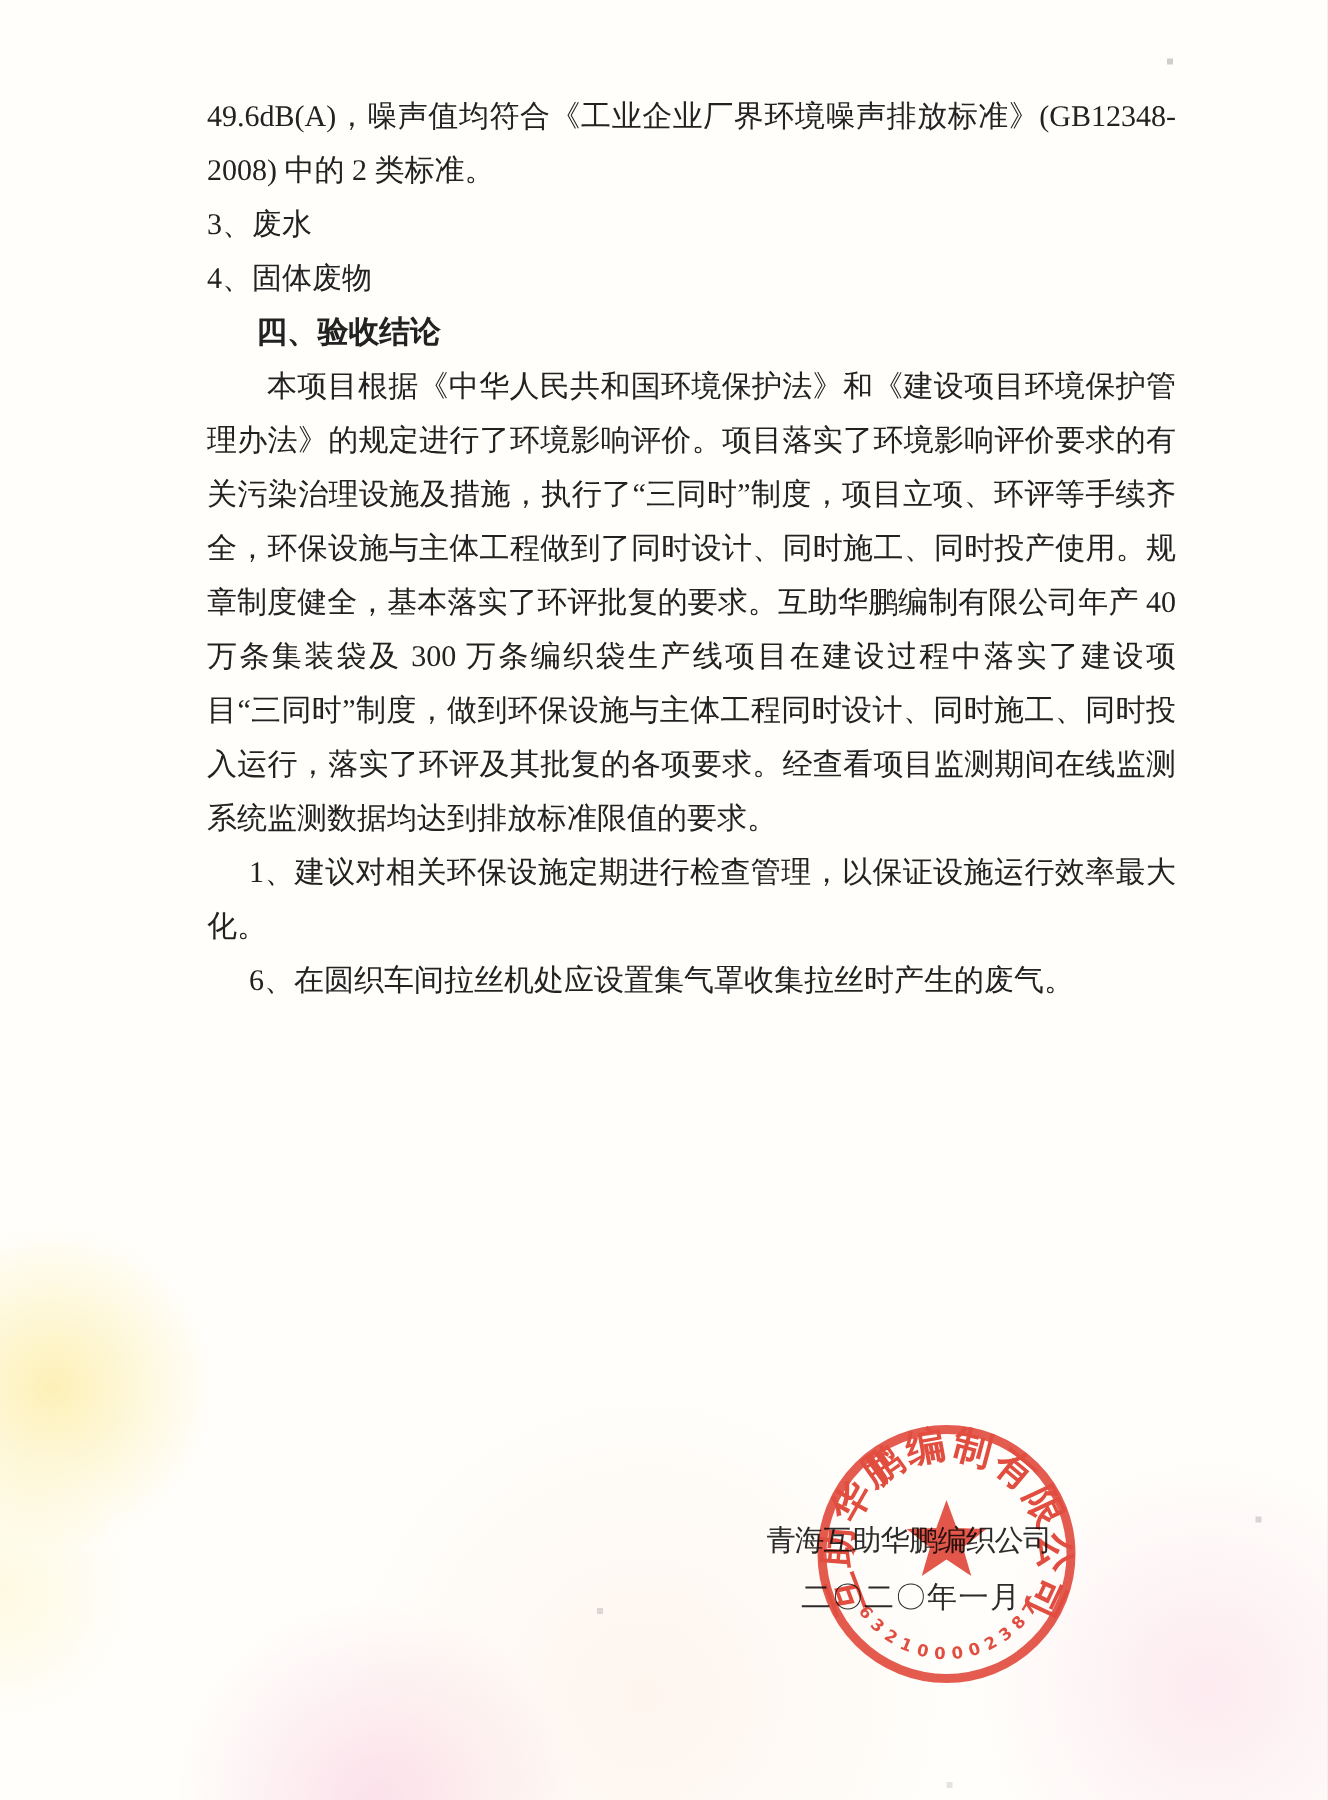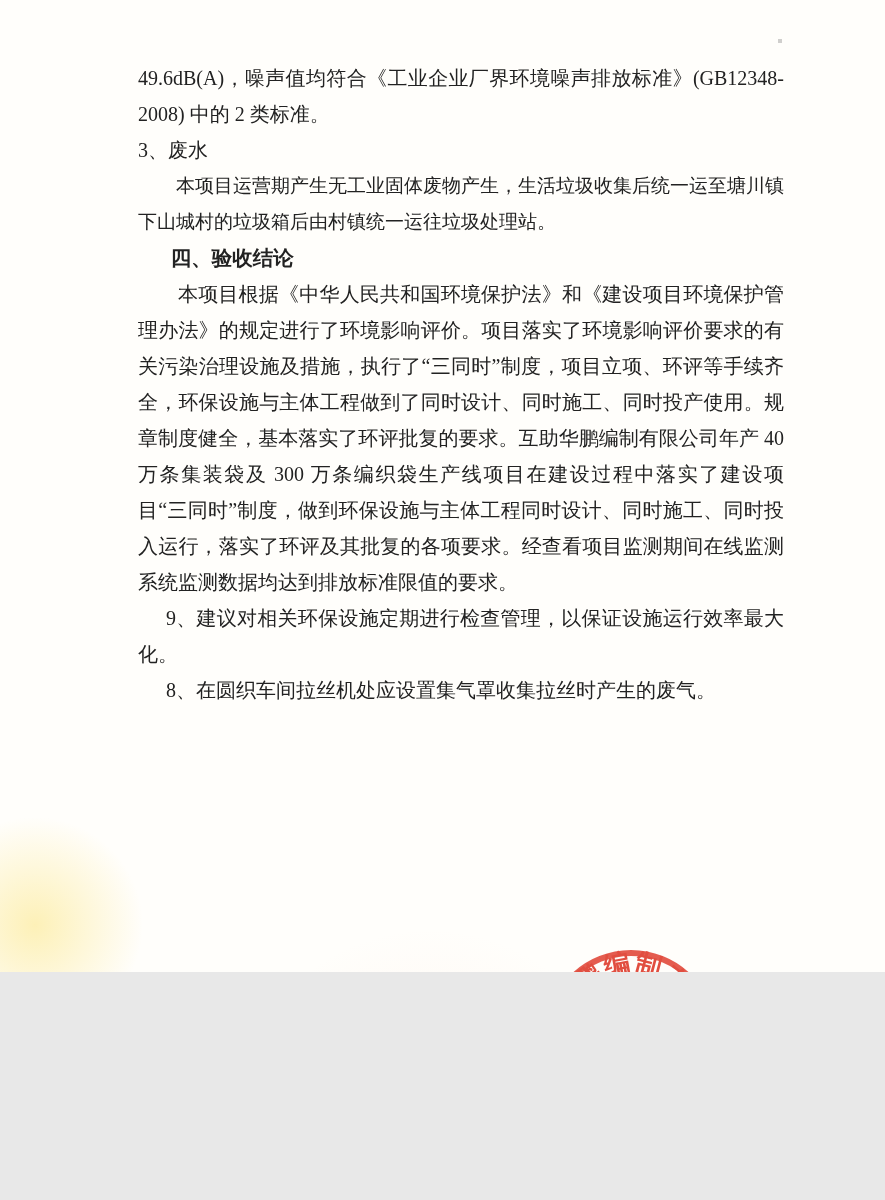--- a/index.html
+++ b/index.html
@@ -1,17 +1,17 @@
 <!DOCTYPE html>
 <html><head>
 <meta charset="utf-8">
 <style>
   html,body { margin:0; padding:0; background:#e8e8e8; }
   .page {
-    position:relative; width:885px; height:972px; margin:0 auto; overflow:hidden;
+    position:relative; width:885px; height:1200px; margin:0 auto; overflow:hidden;
     background:
       radial-gradient(circle 150px at 35px 925px,  rgba(250,222,90,.42), rgba(250,222,90,0) 72%),
       radial-gradient(circle 190px at 250px 1200px, rgba(242,150,190,.28), rgba(242,150,190,0) 70%),
       radial-gradient(circle 210px at 805px 1125px, rgba(244,165,200,.22), rgba(244,165,200,0) 72%),
       radial-gradient(circle 280px at 430px 1130px, rgba(246,190,160,.14), rgba(246,190,160,0) 72%),
       radial-gradient(circle 120px at 0px 1060px,  rgba(250,230,120,.20), rgba(250,230,120,0) 75%),
       #fffefb;
   }
   .content {
     position:absolute; left:138px; top:60px; width:646px;
@@ -51,25 +51,25 @@
   }
 </style>
 </head>
 <body>
 
 <div class="page">
 
   <div class="content" id="doc-content">
       <p class="block body">49.6dB(A)，噪声值均符合《工业企业厂界环境噪声排放标准》(GB12348-2008) 中的 2 类标准。</p>
       <p class="block subheading">3、废水</p>
-      <p class="block paragraph small">本项目运营期产生无工业固体废物产生，生活垃圾收集后统一运至塘川镇下山城村的垃圾箱后由村镇统一运往垃圾处理站。</p>
+      <p class="block subheading">4、固体废物</p>
       <p class="block heading">四、验收结论</p>
       <p class="block paragraph">本项目根据《中华人民共和国环境保护法》和《建设项目环境保护管理办法》的规定进行了环境影响评价。项目落实了环境影响评价要求的有关污染治理设施及措施，执行了“三同时”制度，项目立项、环评等手续齐全，环保设施与主体工程做到了同时设计、同时施工、同时投产使用。规章制度健全，基本落实了环评批复的要求。互助华鹏编制有限公司年产 40 万条集装袋及 300 万条编织袋生产线项目在建设过程中落实了建设项目“三同时”制度，做到环保设施与主体工程同时设计、同时施工、同时投入运行，落实了环评及其批复的各项要求。经查看项目监测期间在线监测系统监测数据均达到排放标准限值的要求。</p>
-      <p class="block list-item">9、建议对相关环保设施定期进行检查管理，以保证设施运行效率最大化。</p>
-      <p class="block list-item">8、在圆织车间拉丝机处应设置集气罩收集拉丝时产生的废气。</p>
+      <p class="block list-item">1、建议对相关环保设施定期进行检查管理，以保证设施运行效率最大化。</p>
+      <p class="block list-item">6、在圆织车间拉丝机处应设置集气罩收集拉丝时产生的废气。</p>
     </div>
 
   <div class="sig-company">青海互助华鹏编织公司</div>
   <div class="sig-date">二〇二〇年一月</div>
 
   <svg class="seal" viewBox="-95 -95 190 190" xmlns="http://www.w3.org/2000/svg">
     <defs>
       <path id="arcTop" d="M -52.4,36.7 A 64,64 0 1 1 52.4,36.7" fill="none"></path>
       <path id="arcBottom" d="M -61.8,32.9 A 70,70 0 0 0 61.8,32.9" fill="none"></path>
     </defs>

